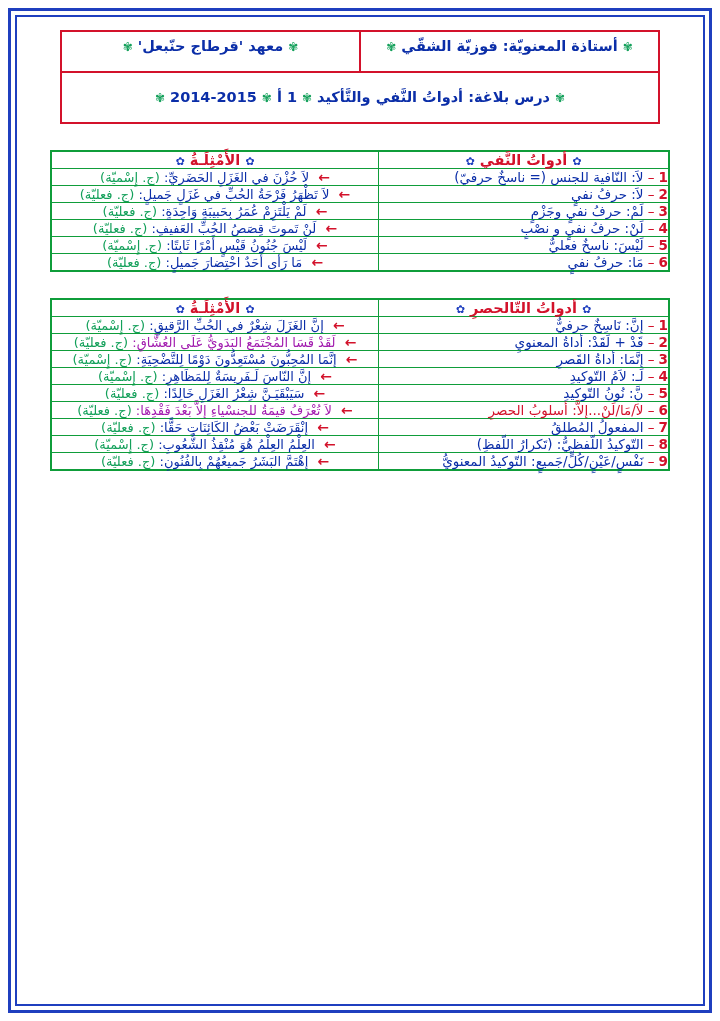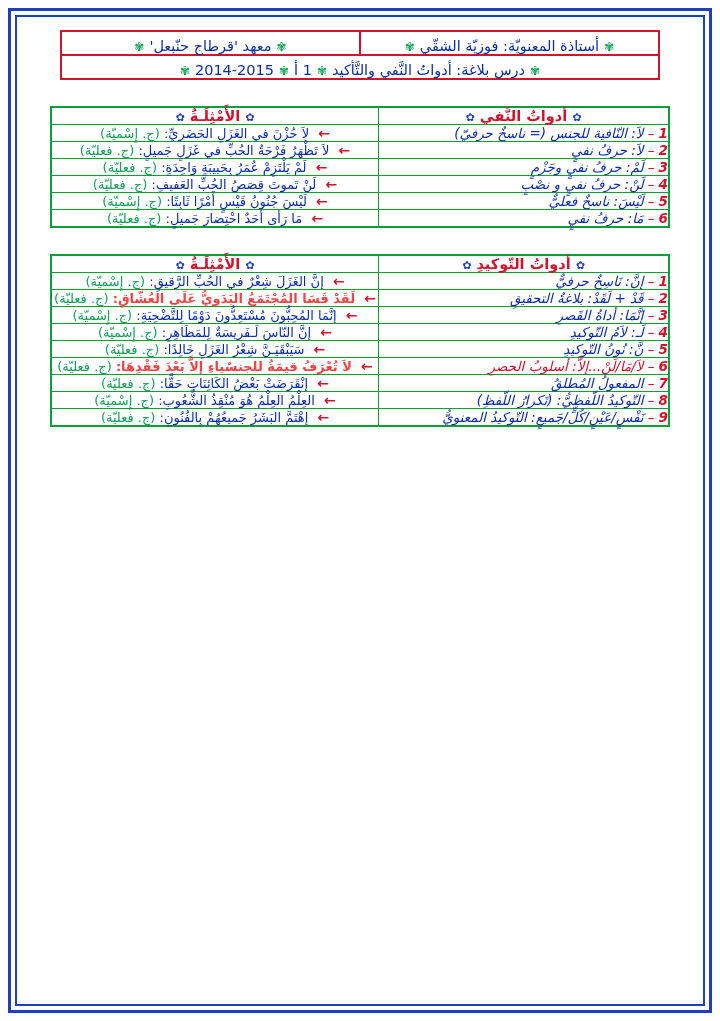--- a/index.html
+++ b/index.html
@@ -52,28 +52,28 @@
   }
   .header-row {
     display: flex;
     flex-direction: row;
     align-items: stretch;
   }
   .header-row.top { border-bottom: 2px solid #d3122b; }
   .header-cell {
     flex: 1 1 50%;
     text-align: center;
-    padding: 6px 4px 0;
+    padding: 6px 4px 17px;
     font-size: 14.5px;
-    font-weight: normal;
+    font-weight: bold;
     color: #0b2ea8;
     white-space: nowrap;
   }
   .header-cell.teacher { border-left: 2px solid #d3122b; }
-  .header-row.bottom .header-cell { border-left: none; }
+  .header-row.bottom .header-cell { border-left: none; margin-top: 10px; }
   .header-cell.lesson {
     flex: 1 1 100%;
     color: #0b2ea8;
   }
   .flower { color: #13a05a; font-size: 12px; padding: 0 5px; }
 
   
   .tbl {
     border: 2px solid #0f9d3a;
     margin: 26px auto 0;
@@ -100,21 +100,20 @@
   }
   .th-cell .star { color: #1f3fbf; font-size: 11px; }
 
   .rule-cell {
     padding: 7px 10px 8px 8px;
     font-size: 13.5px;
     color: #0b2ea8;
     text-align: right;
     white-space: nowrap;
     direction: rtl;
-    font-style: italic;
   }
   .num {
     color: #d3122b;
     font-weight: bold;
     font-size: 13.5px;
     margin-left: 4px;
   }
   .dash { color: #d3122b; }
 
   .ex-cell {
@@ -124,21 +123,21 @@
     text-align: center;
     direction: rtl;
     white-space: nowrap;
   }
   .arrow {
     color: #d3122b;
     font-weight: bold;
     margin-left: 5px;
     font-size: 14px;
   }
-  .hl { color: #ef4444; font-weight: bold; }
+  .hl { color: #a21caf; }
   .tag { color: #13a05a; }
   .rule-red { color: #d3122b; }
 </style>
 </head>
 <body>
 
 <div class="page-frame">
   <div class="page-frame-inner"></div>
 </div>
 
@@ -251,21 +250,21 @@
 
   <table class="tbl">
     <colgroup>
       <col class="col-right">
       <col class="col-left">
     </colgroup>
     <thead>
       <tr>
         <th class="th-cell">
           <span class="star">✿</span>
-          <span>أدواتُ التّوكيدِ</span>
+          <span>أدواتُ التّالحصرِ</span>
           <span class="star">✿</span>
         </th>
         <th class="th-cell">
           <span class="star">✿</span>
           <span>الأَمْثِلَـةُ</span>
           <span class="star">✿</span>
         </th>
       </tr>
     </thead>
     <tbody>
@@ -276,21 +275,21 @@
         </td>
         <td class="ex-cell">
           <span class="arrow">←</span>
           <span>إنَّ الغَزَلَ شِعْرٌ في الحُبِّ الرَّقيقِ:</span>
           <span class="tag">(ج. إِسْميّة)</span>
         </td>
       </tr>
       <tr>
         <td class="rule-cell">
           <span class="num">2</span><span class="dash">–</span>
-          <span>قَدْ + لَقَدْ: بلاغةُ التحقيقِ</span>
+          <span>قَدْ + لَقَدْ: أداةُ المعنويِ</span>
         </td>
         <td class="ex-cell">
           <span class="arrow">←</span>
           <span class="hl">لَقَدْ قَسَا المُجْتَمَعُ البَدَويُّ عَلَى العُشَّاقِ:</span>
           <span class="tag">(ج. فعليّة)</span>
         </td>
       </tr>
       <tr>
         <td class="rule-cell">
           <span class="num">3</span><span class="dash">–</span>

